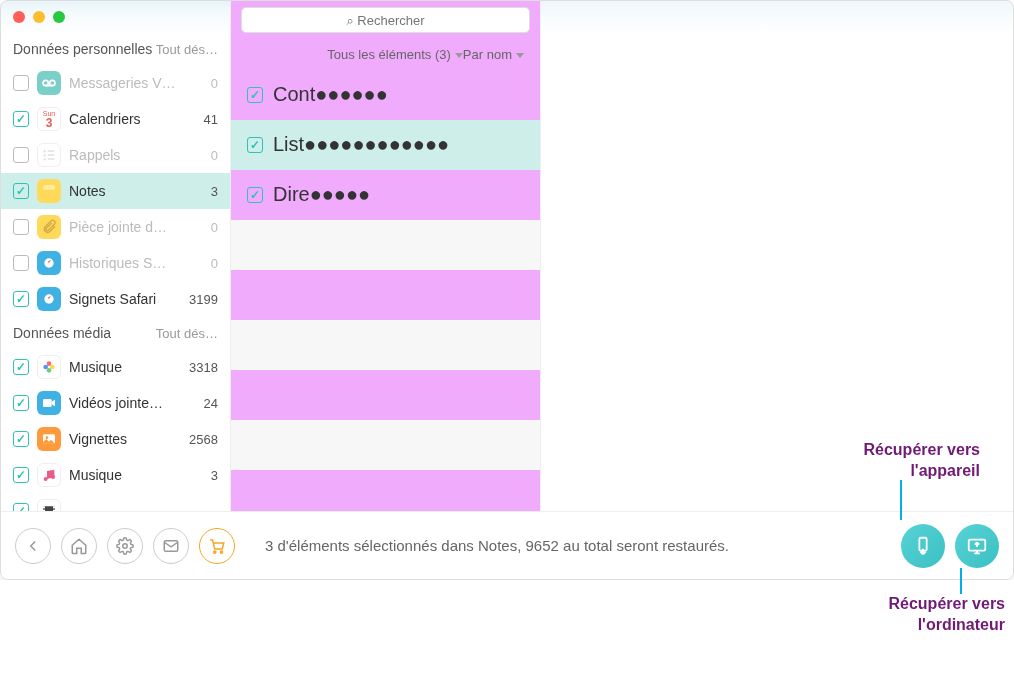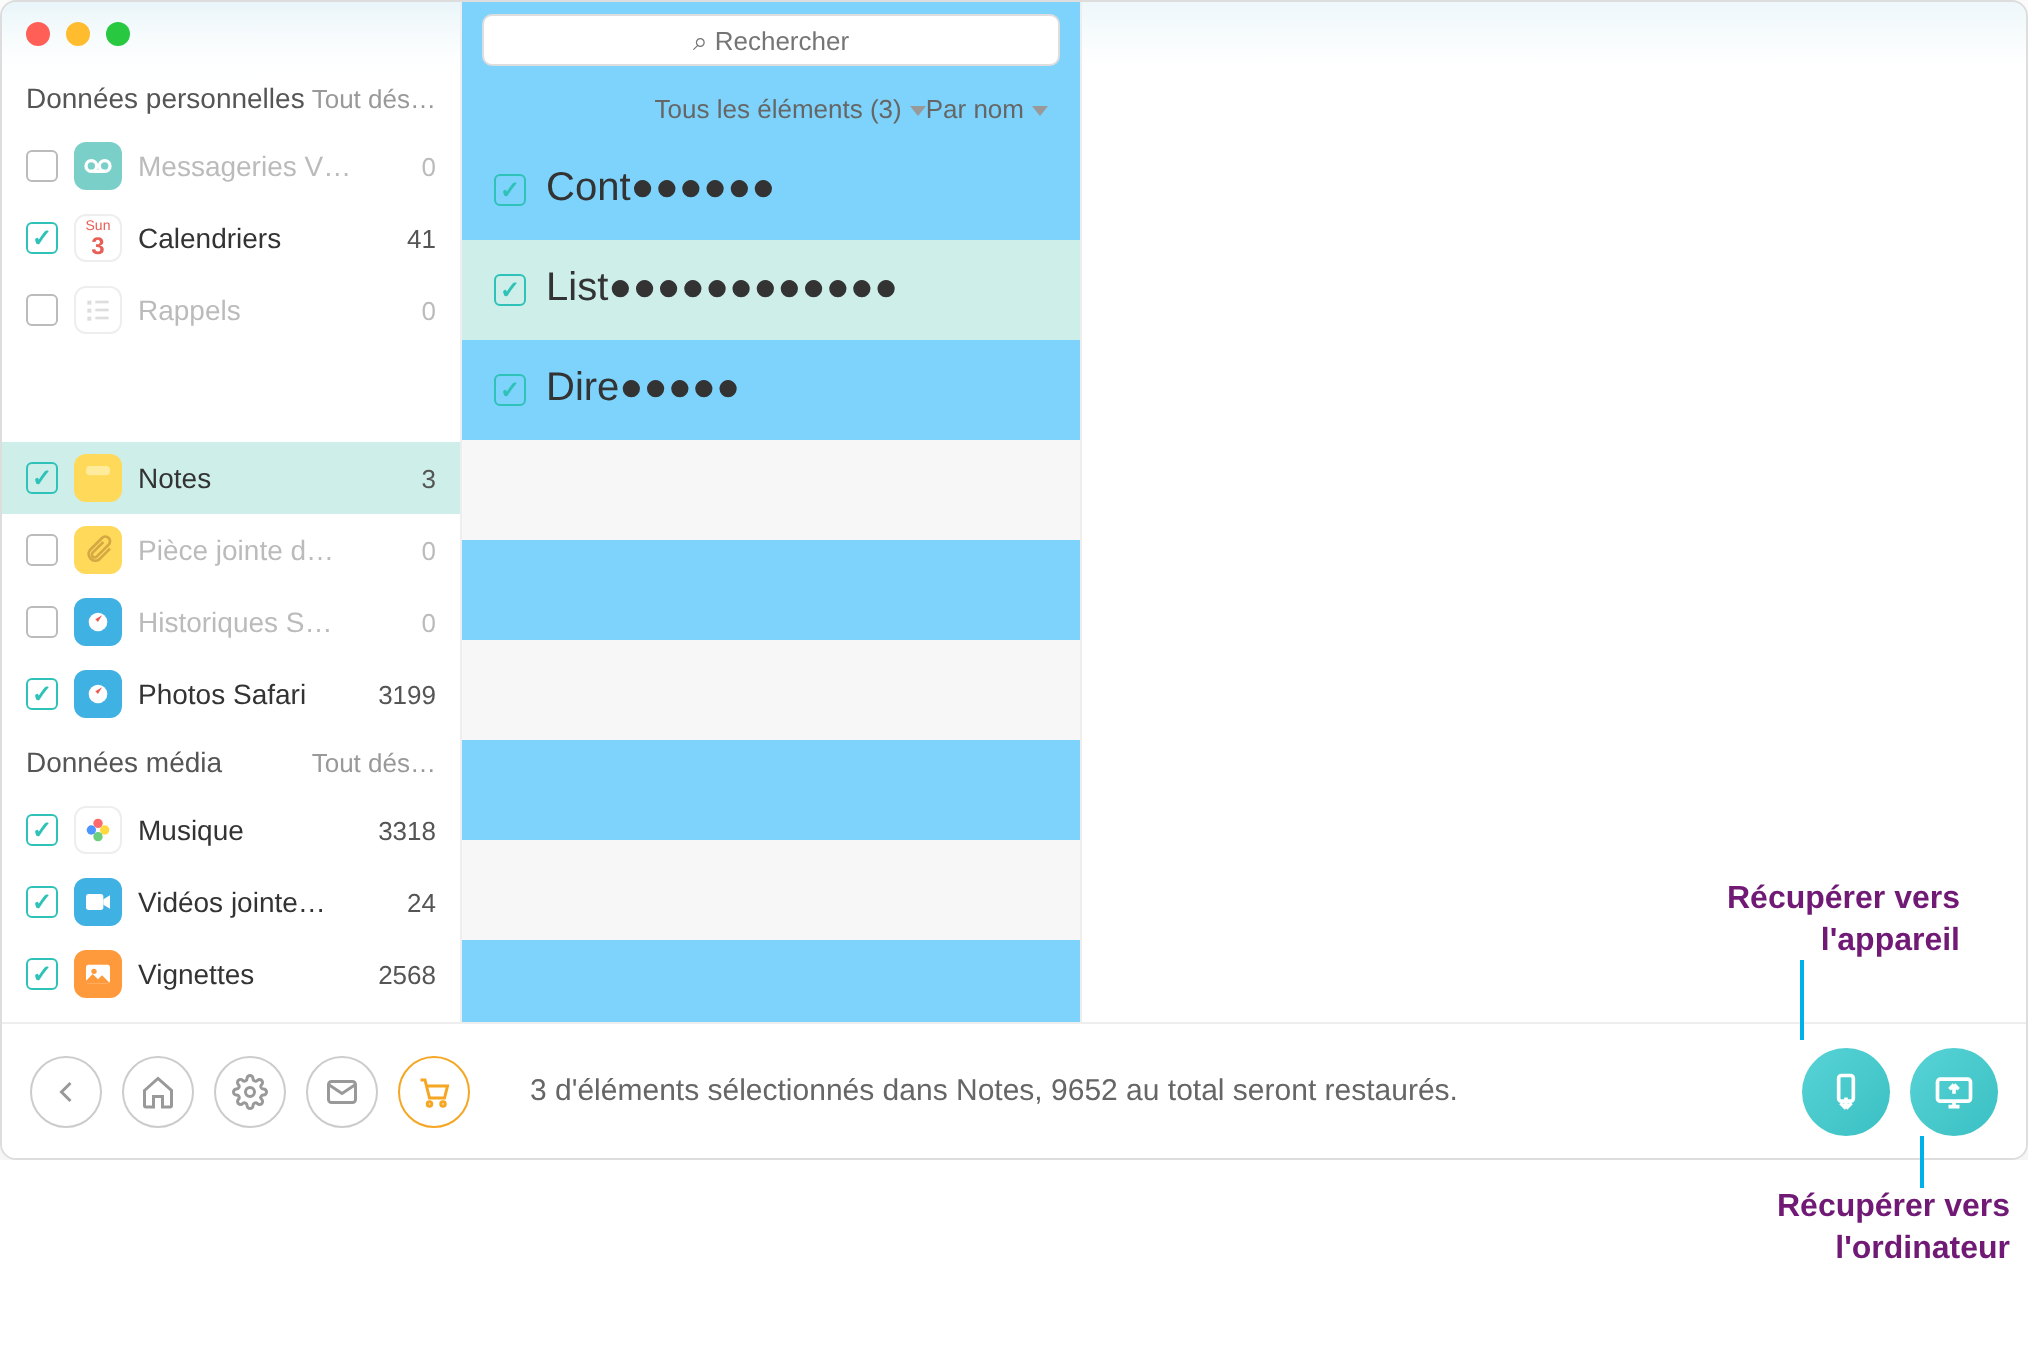--- a/index.html
+++ b/index.html
@@ -10,32 +10,32 @@
 
 
 .sidebar { width: 230px; border-right: 1px solid #eee; display: flex; flex-direction: column; background: linear-gradient(180deg, rgba(200,230,240,0.15), #fff 40px); }
 .traffic-lights { display: flex; gap: 8px; padding: 10px 12px; }
 .tl { width: 12px; height: 12px; border-radius: 50%; }
 .tl.red { background: #ff5f57; } .tl.yellow { background: #febc2e; } .tl.green { background: #28c840; }
 .section-header { display: flex; justify-content: space-between; align-items: center; padding: 8px 12px; font-size: 14px; color: #555; }
 .section-header .select-all { color: #999; font-size: 13px; white-space: nowrap; overflow: hidden; text-overflow: ellipsis; max-width: 75px; }
 .sb-items { flex: 1; overflow-y: auto; }
 .sb-item { display: flex; align-items: center; padding: 6px 12px; gap: 8px; cursor: pointer; height: 36px; }
-.sb-item.selected { background: #cdeee9; margin-top: 48px; }
+.sb-item.selected { background: #cdeee9; }
 .sb-chk { width: 16px; height: 16px; border: 1px solid #bbb; border-radius: 3px; display: flex; align-items: center; justify-content: center; flex-shrink: 0; }
 .sb-chk.checked { border-color: #2fc2b8; }
 .sb-chk.checked::after { content: "✓"; color: #2fc2b8; font-size: 12px; font-weight: bold; }
 .sb-icon { width: 24px; height: 24px; border-radius: 6px; display: flex; align-items: center; justify-content: center; color: #fff; font-size: 13px; flex-shrink: 0; }
 .sb-label { flex: 1; white-space: nowrap; overflow: hidden; text-overflow: ellipsis; }
 .sb-item.disabled .sb-label { color: #bbb; }
 .sb-item.disabled .sb-count { color: #bbb; }
 .sb-count { font-size: 13px; color: #555; }
 
 
-.list-col { width: 310px; border-right: 1px solid #eee; display: flex; flex-direction: column; background: #7dd3fc; }
+.list-col { width: 310px; border-right: 1px solid #eee; display: flex; flex-direction: column; background: #f0abfc; }
 .search-wrap { padding: 6px 10px; }
 .search-input { width: 100%; height: 26px; border: 1px solid #ddd; border-radius: 5px; padding: 0 8px; text-align: center; font-size: 13px; color: #999; background: #fff; }
 .list-header { display: flex; justify-content: flex-end; align-items: center; padding: 8px 16px; font-size: 13px; color: #666; }
 .list-header span::after { content: ""; display: inline-block; margin-left: 4px; border-left: 4px solid transparent; border-right: 4px solid transparent; border-top: 5px solid #999; vertical-align: middle; }
 .list-body { flex: 1; overflow-y: auto; }
 .note-row { display: flex; align-items: center; gap: 10px; padding: 0 16px; height: 50px; border-bottom: 1px solid transparent; }
 .note-row .sb-chk { }
 .note-row .note-title { flex: 1; font-size: 20px; color: #333; }
 .note-row.alt { background: #f7f7f7; }
 .note-row.selected { background: #cdeee9; }
@@ -147,21 +147,21 @@
           </div>
           <div class="sb-item">
             <div class="sb-chk checked"></div>
             <div class="sb-icon" style="background:#3fb1e3;border:none">
               <svg width="16" height="16" viewBox="0 0 24 24">
                 <circle cx="12" cy="12" r="10" fill="#3fb1e3"></circle>
                 <circle cx="12" cy="12" r="7" fill="#fff"></circle>
                 <path d="M12 12l3-5-5 3 2 2z" fill="#e85d55"></path>
               </svg>
             </div>
-            <span class="sb-label">Photos Safari</span>
+            <span class="sb-label">Signets Safari</span>
             <span class="sb-count">3199</span>
           </div>
           <div class="section-header">
             <span>Données média</span>
             <span class="select-all">Tout dés…</span>
           </div>
           <div class="sb-item">
             <div class="sb-chk checked"></div>
             <div class="sb-icon" style="background:#fff;border:1px solid #eee">
               <svg width="16" height="16" viewBox="0 0 24 24">

